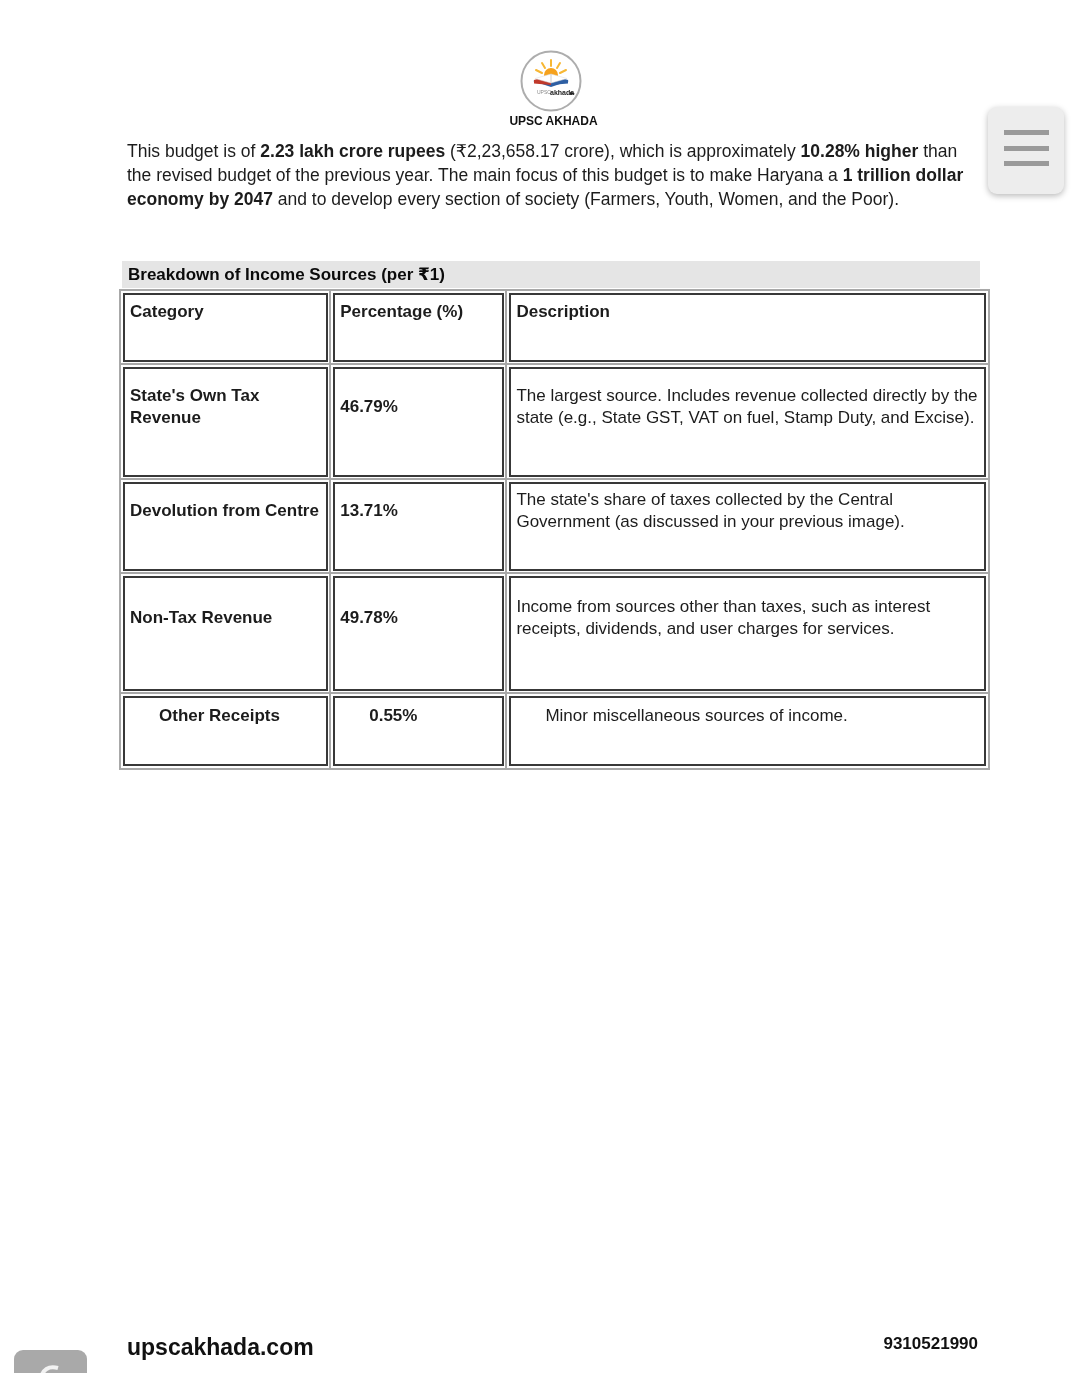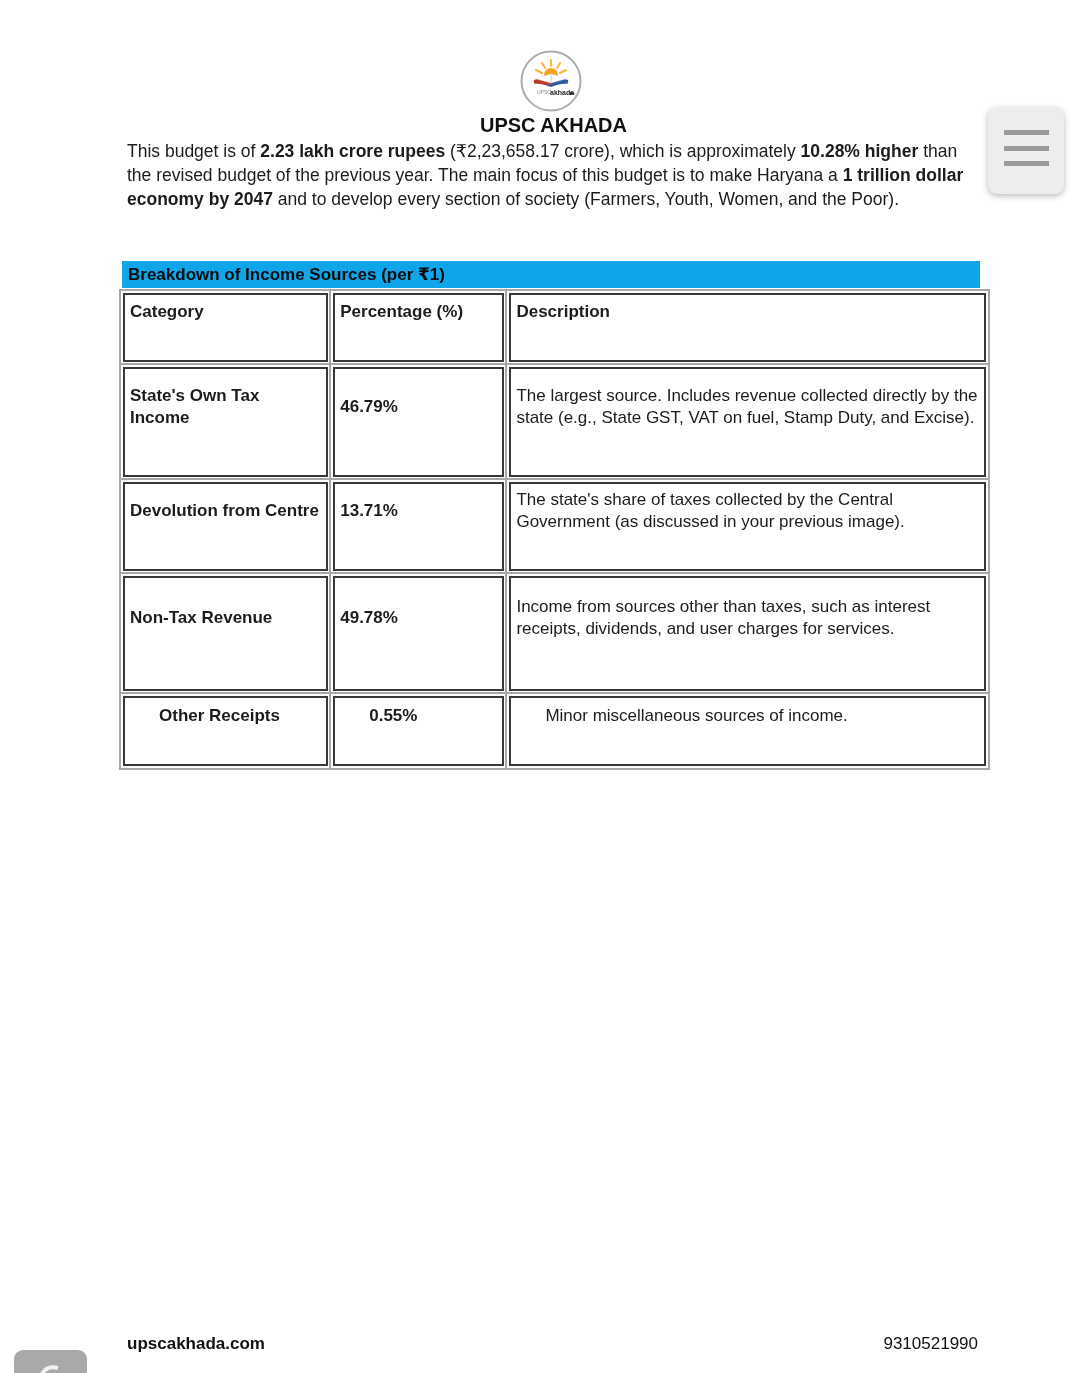--- a/index.html
+++ b/index.html
@@ -4,21 +4,21 @@
 <style>
   html,body{margin:0;padding:0;background:#fff;}
   .page{position:relative;width:1079px;height:1373px;background:#ffffff;overflow:hidden;
         font-family:"Liberation Sans","DejaVu Sans",sans-serif;color:#1a1a1a;}
 
   
   .logo{position:absolute;left:520px;top:50px;width:62px;height:62px;}
 
   
   .doc-title{position:absolute;left:127px;top:114px;width:853px;text-align:center;
-             font-size:20px;font-weight:bold;color:#111;}
+             font-size:12px;font-weight:bold;color:#111;}
 
   
   .intro{position:absolute;left:127px;top:139px;width:846px;font-size:17.5px;
          line-height:24px;color:#1c1c1c;}
   .intro .b{font-weight:bold;text-align:right;}
 
   
   .section-heading{position:absolute;left:122px;top:261px;width:852px;height:27px;
                    background:#8DAEE0;color:#0b0b0b;font-size:17px;font-weight:bold;
                    line-height:27px;padding-left:6px;}
@@ -36,22 +36,22 @@
   .c-pct{width:171px;font-weight:bold;margin-top:20px;}
   .c-desc{width:476px;font-weight:normal;}
   .rh-head th{height:69px;}
   .rh-1 td{height:110px;}
   .rh-2 td{height:89px;}
   .rh-3 td{height:89px;}
   .rh-4 td{height:115px;}
   .rh-5 td{height:70px;padding-left:34px;}
 
   
-  .footer-site{position:absolute;left:127px;top:1334px;font-size:17px;font-weight:bold;color:#111;}
-  .footer-phone{position:absolute;right:101px;top:1334px;font-size:17px;font-weight:normal;color:#111;margin-left:32px;}
+  .footer-site{position:absolute;left:127px;top:1334px;font-size:23px;font-weight:bold;color:#111;}
+  .footer-phone{position:absolute;right:101px;top:1334px;font-size:17px;font-weight:bold;color:#111;margin-left:32px;}
 
   
   .menu-btn{position:absolute;left:988px;top:107px;width:76px;height:87px;background:#ededed;
             border-radius:9px;box-shadow:0 2px 6px rgba(0,0,0,0.28);cursor:pointer;}
   .menu-btn .bar{position:absolute;left:16px;width:45px;height:5px;background:#9a9a9a;}
   .menu-btn .bar:nth-child(1){top:23px;}
   .menu-btn .bar:nth-child(2){top:39px;}
   .menu-btn .bar:nth-child(3){top:54px;}
 
   
@@ -89,31 +89,31 @@
       <path d="M50 42 l5 1.5 -5 1.5 z" fill="#222222"></path>
     </svg>
   </div>
 
   <div class="doc-title">UPSC AKHADA</div>
 
   <div class="intro">
     <span>This budget is of </span><span class="b">2.23 lakh crore rupees</span><span> (₹2,23,658.17 crore), which is approximately </span><span class="b">10.28% higher</span><span> than the revised budget of the previous year. The main focus of this budget is to make Haryana a </span><span class="b">1 trillion dollar economy by 2047</span><span> and to develop every section of society (Farmers, Youth, Women, and the Poor).</span>
   </div>
 
-  <div class="section-heading" style="background: #0ea5e9;">Breakdown of Income Sources (per ₹1)</div>
+  <div class="section-heading" style="background: #e5e5e5;">Breakdown of Income Sources (per ₹1)</div>
 
   <table class="tbl">
     <tbody>
         <tr class="rh-head">
       <th class="c-cat">Category</th>
       <th class="c-pct">Percentage (%)</th>
       <th class="c-desc">Description</th>
     </tr>
     <tr class="rh-1">
-      <td class="c-cat">State's Own Tax Income</td>
+      <td class="c-cat">State's Own Tax Revenue</td>
       <td class="c-pct">46.79%</td>
       <td class="c-desc">The largest source. Includes revenue collected directly by the state (e.g., State GST, VAT on fuel, Stamp Duty, and Excise).</td>
     </tr>
     <tr class="rh-3">
       <td class="c-cat">Devolution from Centre</td>
       <td class="c-pct">13.71%</td>
       <td class="c-desc">The state's share of taxes collected by the Central Government (as discussed in your previous image).</td>
     </tr>
     <tr class="rh-4">
       <td class="c-cat">Non-Tax Revenue</td>

